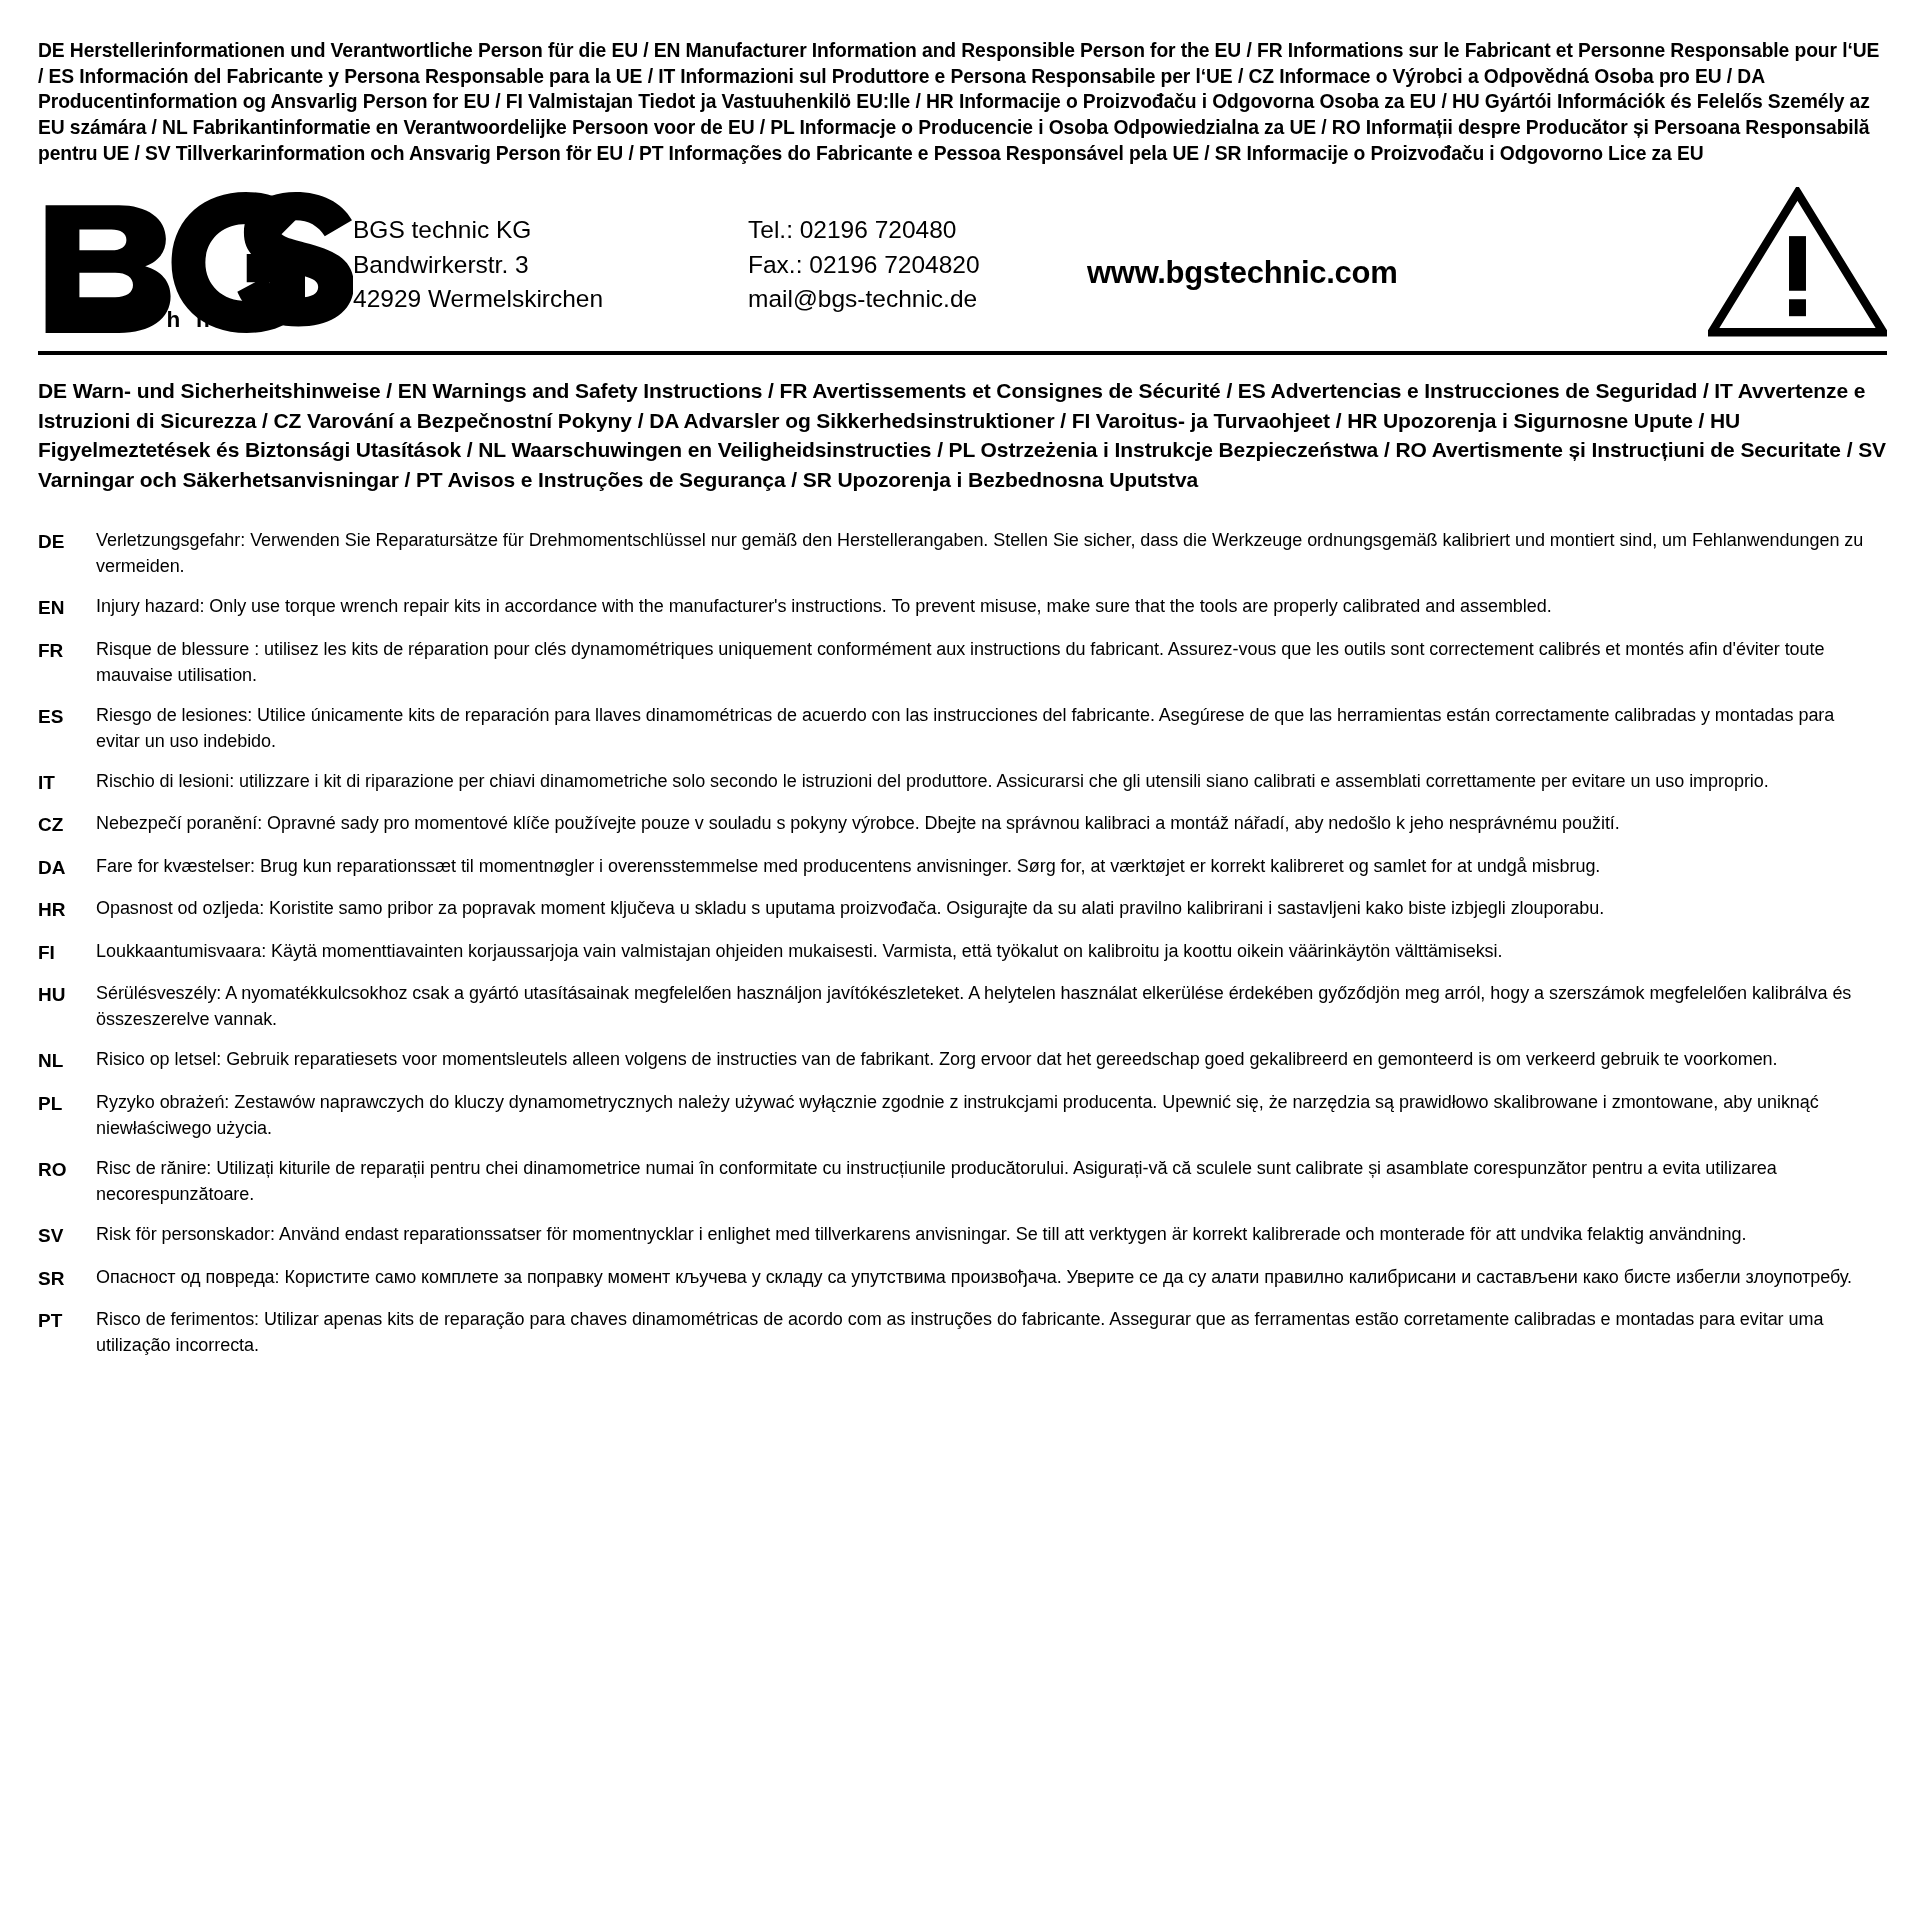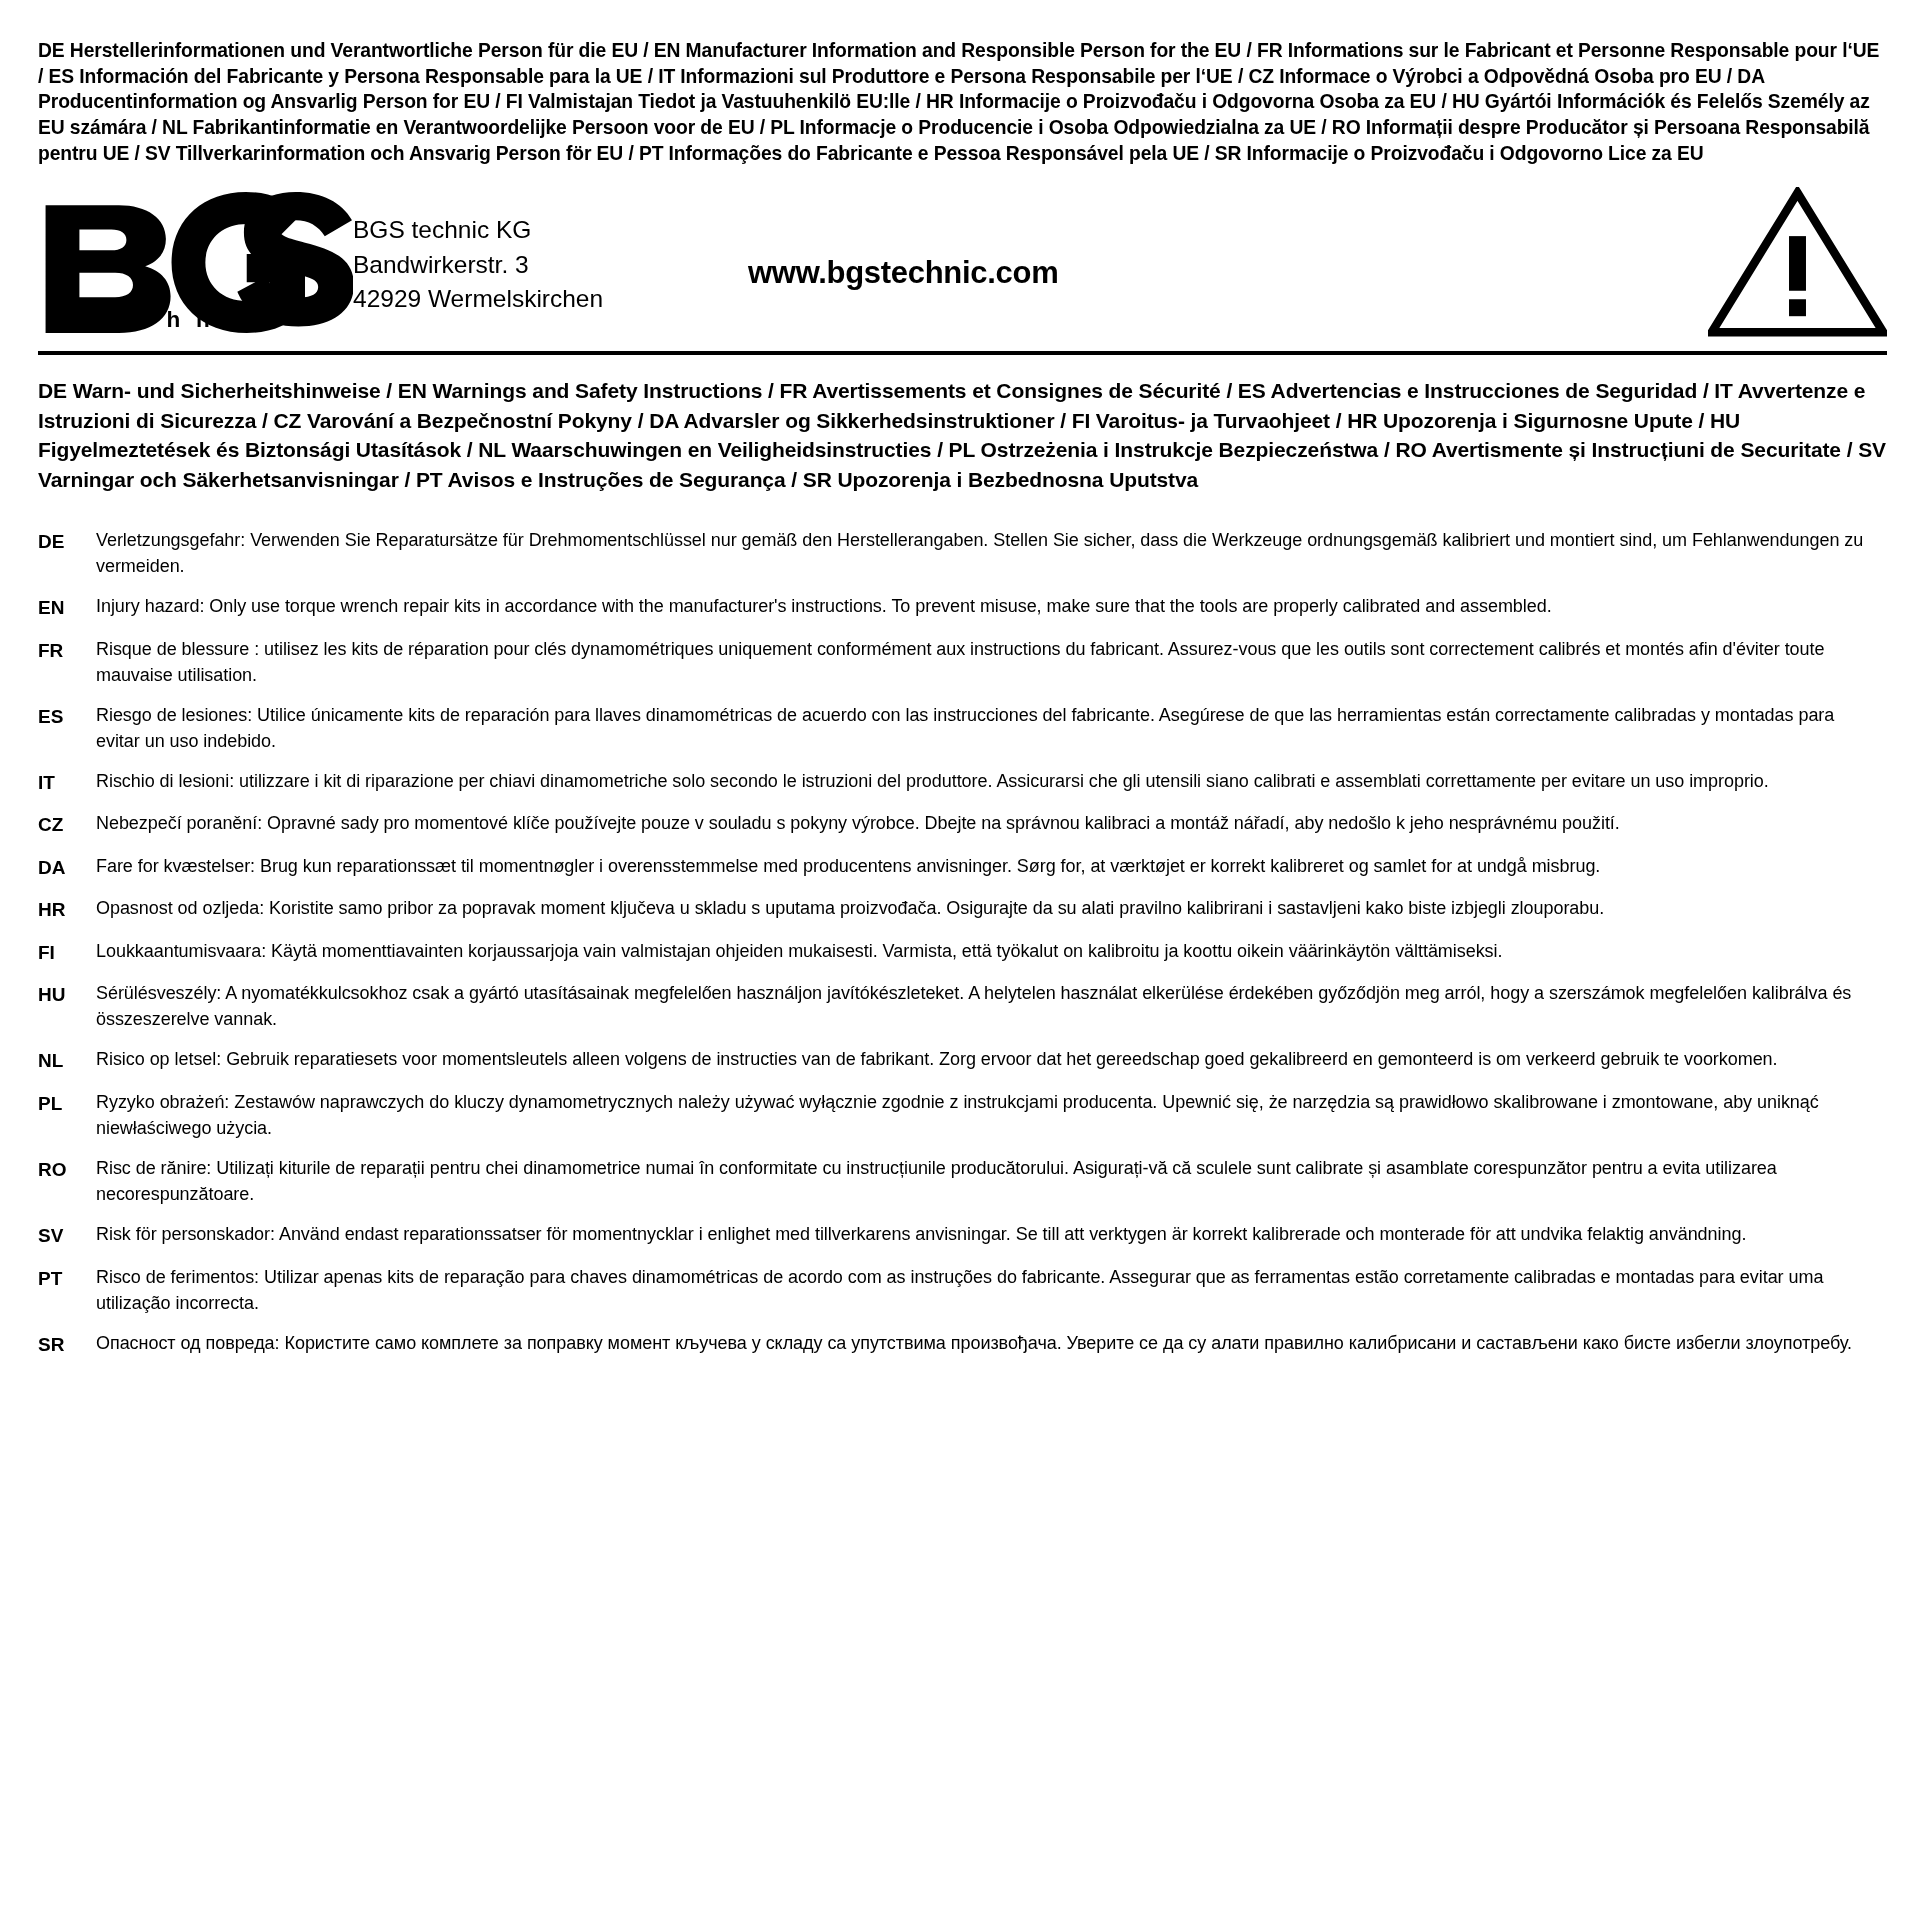--- a/index.html
+++ b/index.html
@@ -136,20 +136,25 @@
         <text x="52" y="144" font-family="Liberation Sans, sans-serif" font-size="24" font-weight="bold" letter-spacing="5" fill="#000">t e c h n i c</text>
       </svg>
     </div>
 
     <div class="address-block">
       <div>BGS technic KG</div>
       <div>Bandwirkerstr. 3</div>
       <div>42929 Wermelskirchen</div>
     </div>
 
+    <div class="contact-block">
+      <div>Tel.: 02196 720480</div>
+      <div>Fax.: 02196 7204820</div>
+      <div>mail@bgs-technic.de</div>
+    </div>
 
     <div class="website">www.bgstechnic.com</div>
 
     <div class="warn-triangle">
       <svg width="179" height="151" viewBox="0 0 190 160" xmlns="http://www.w3.org/2000/svg" aria-hidden="true">
         <path d="M95 6 L186 154 L4 154 Z" fill="none" stroke="#000" stroke-width="9" stroke-linejoin="miter"></path>
         <rect x="86" y="52" width="18" height="58" fill="#000"></rect>
         <rect x="86" y="119" width="18" height="18" fill="#000"></rect>
       </svg>
     </div>
@@ -210,24 +215,24 @@
     </div>
     <div class="warn-row">
       <div class="warn-code">RO</div>
       <div class="warn-text">Risc de rănire: Utilizați kiturile de reparații pentru chei dinamometrice numai în conformitate cu instrucțiunile producătorului. Asigurați-vă că sculele sunt calibrate și asamblate corespunzător pentru a evita utilizarea necorespunzătoare.</div>
     </div>
     <div class="warn-row">
       <div class="warn-code">SV</div>
       <div class="warn-text">Risk för personskador: Använd endast reparationssatser för momentnycklar i enlighet med tillverkarens anvisningar. Se till att verktygen är korrekt kalibrerade och monterade för att undvika felaktig användning.</div>
     </div>
     <div class="warn-row">
+      <div class="warn-code">SR</div>
+      <div class="warn-text">Опасност од повреда: Користите само комплете за поправку момент кључева у складу са упутствима произвођача. Уверите се да су алати правилно калибрисани и састављени како бисте избегли злоупотребу.</div>
+    </div>
+    <div class="warn-row">
       <div class="warn-code">PT</div>
       <div class="warn-text">Risco de ferimentos: Utilizar apenas kits de reparação para chaves dinamométricas de acordo com as instruções do fabricante. Assegurar que as ferramentas estão corretamente calibradas e montadas para evitar uma utilização incorrecta.</div>
     </div>
-    <div class="warn-row">
-      <div class="warn-code">SR</div>
-      <div class="warn-text">Опасност од повреда: Користите само комплете за поправку момент кључева у складу са упутствима произвођача. Уверите се да су алати правилно калибрисани и састављени како бисте избегли злоупотребу.</div>
-    </div>
 
   </div>
 
 </div>
 
 
 </body></html>

